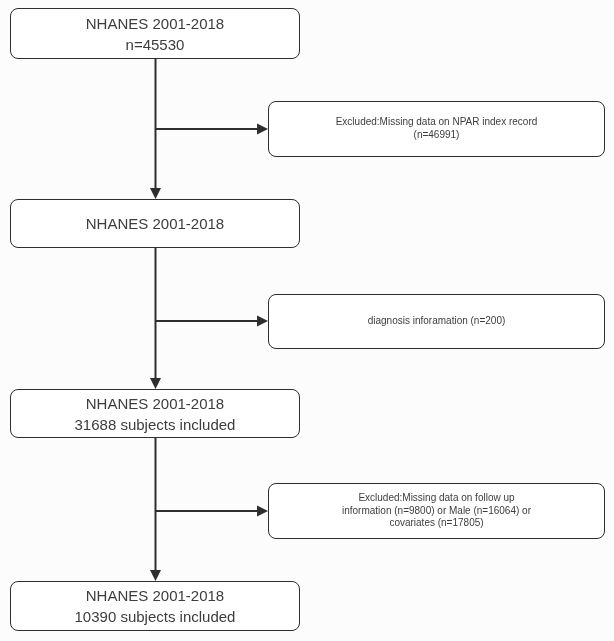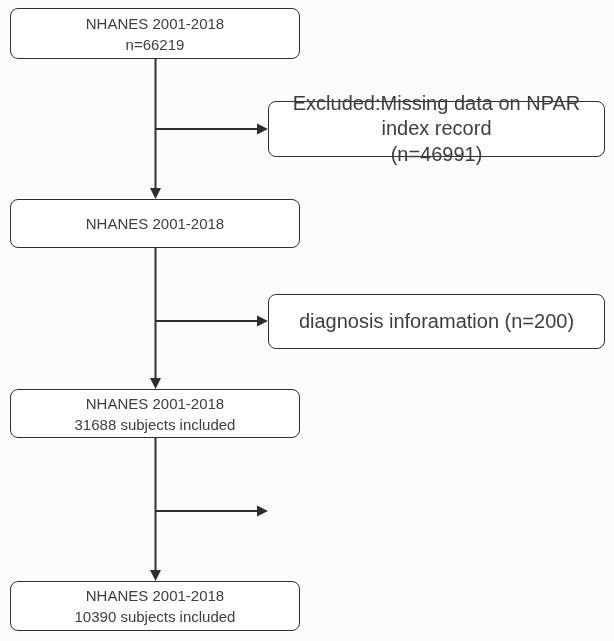--- a/index.html
+++ b/index.html
@@ -51,21 +51,21 @@
   }
   .box.main {
     left: 10px;
     width: 290px;
     font-size: 15px;
     line-height: 1.4;
   }
   .box.excl {
     left: 268px;
     width: 337px;
-    font-size: 20px;
+    font-size: 10px;
     line-height: 1.27;
   }
   .box .ln { width: 100%; }
 </style>
 </head>
 <body>
 
 <div class="canvas">
 
   <svg class="overlay" width="614" height="641" viewBox="0 0 614 641">
@@ -84,21 +84,21 @@
 
     <line class="arrow-line" x1="155.5" y1="438" x2="155.5" y2="571"></line>
     <polygon class="arrow-head" points="155.5,581 150,570 161,570"></polygon>
 
     <line class="arrow-line" x1="155.5" y1="511" x2="257" y2="511"></line>
     <polygon class="arrow-head" points="268,511 257,505.5 257,516.5"></polygon>
   </svg>
 
   <div class="box main" style="top:8px;height:51px">
     <div class="ln">NHANES 2001-2018</div>
-    <div class="ln">n=66219</div>
+    <div class="ln">n=45530</div>
   </div>
 
   <div class="box main" style="top:199px;height:49px">
     <div class="ln">NHANES 2001-2018</div>
   </div>
 
   <div class="box main" style="top:389px;height:49px">
     <div class="ln">NHANES 2001-2018</div>
     <div class="ln">31688 subjects included</div>
   </div>
@@ -110,14 +110,19 @@
 
   <div class="box excl" style="top:101px;height:56px">
     <div class="ln">Excluded:Missing data on NPAR index record</div>
     <div class="ln">(n=46991)</div>
   </div>
 
   <div class="box excl" style="top:294px;height:55px">
     <div class="ln">diagnosis inforamation (n=200)</div>
   </div>
 
+  <div class="box excl" style="top:483px;height:56px">
+    <div class="ln">Excluded:Missing data on follow up</div>
+    <div class="ln">information (n=9800) or Male (n=16064) or</div>
+    <div class="ln">covariates (n=17805)</div>
+  </div>
 
 </div>
 
 </body></html>

